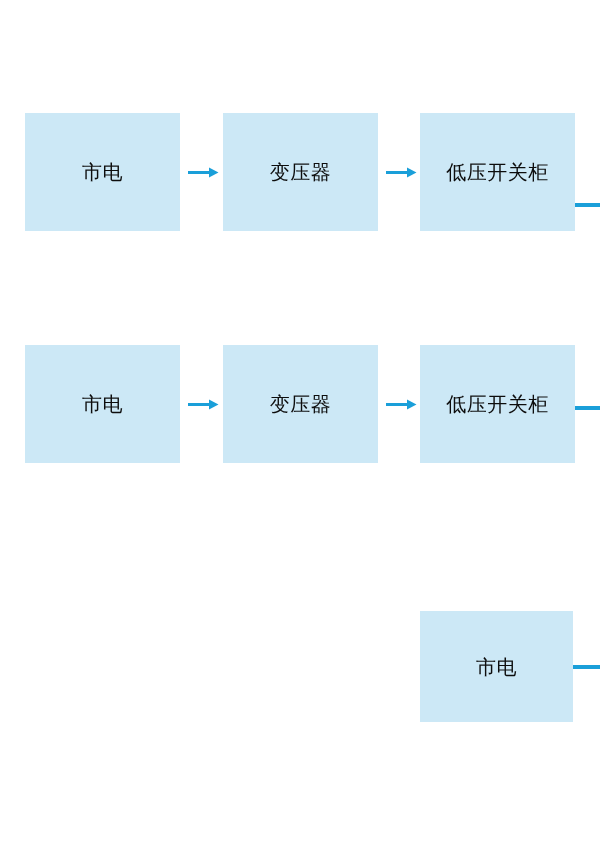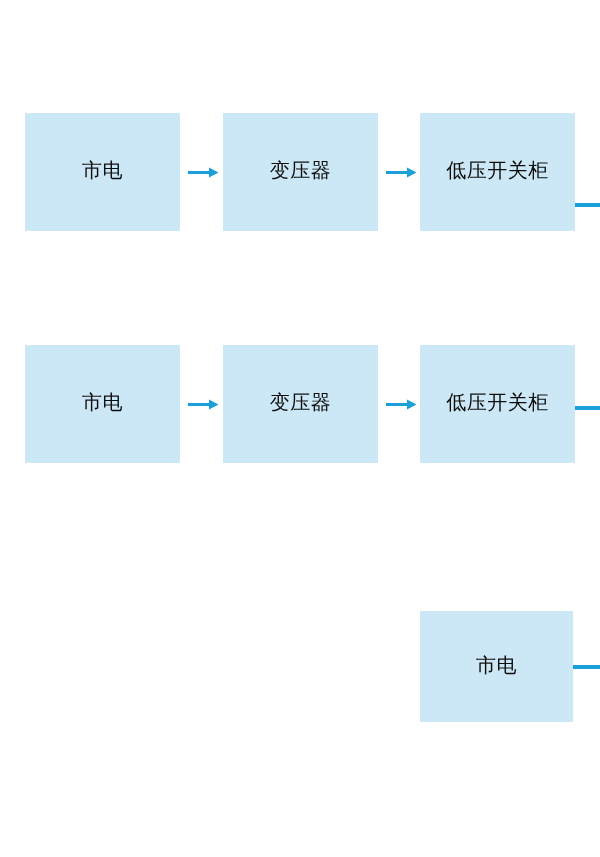--- a/index.html
+++ b/index.html
@@ -23,21 +23,21 @@
     box-sizing: border-box;
     background: #cce8f6;
     display: flex;
     align-items: center;
     justify-content: center;
   }
   .node-label {
     font-size: 20px;
     line-height: 1;
     color: #0d0d0d;
-    font-family: Liberation Mono, monospace;
+    font-family: Liberation Serif, serif;
     letter-spacing: 0.5px;
     white-space: nowrap;
   }
   .arrow {
     position: absolute;
     height: 10px;
   }
   .arrow svg {
     display: block;
     width: 100%;

